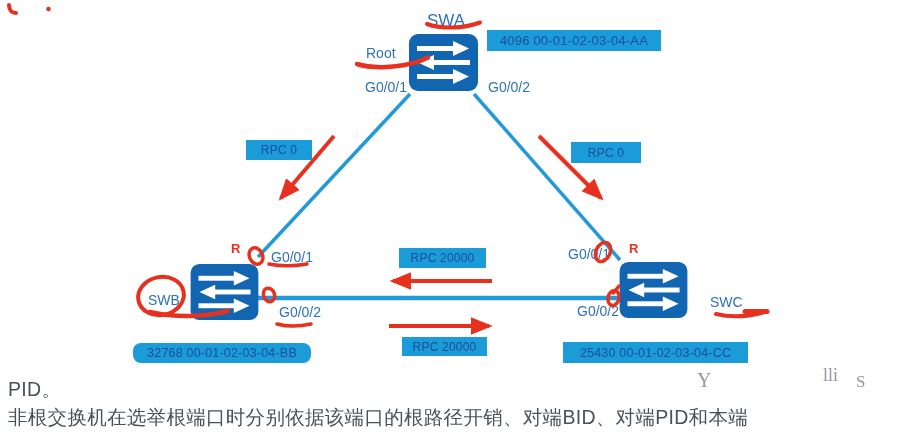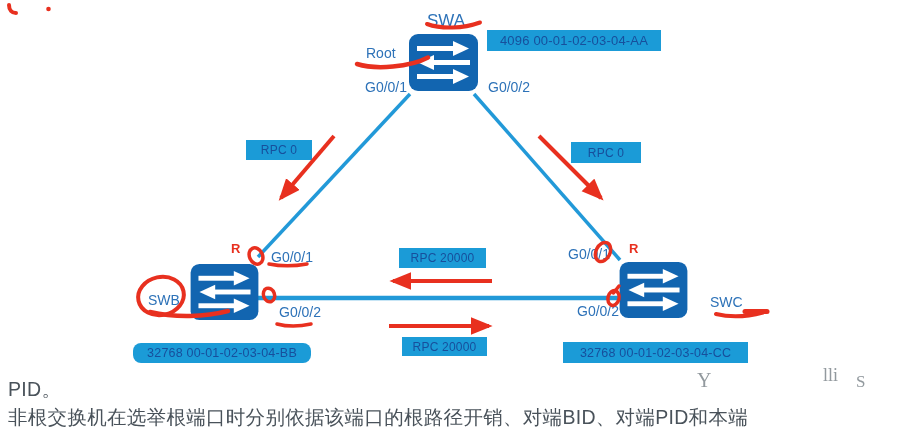--- a/index.html
+++ b/index.html
@@ -117,21 +117,21 @@
       <polygon points="44,35 60,42.5 44,50" fill="#ffffff"></polygon>
     </svg>
   </div>
 
   <div class="banner" style="left:487px; top:30px; width:174px; height:21px;text-align:right;">4096 00-01-02-03-04-AA</div>
   <div class="banner" style="left:246px; top:140px; width:66px; height:20px; font-size:12px;">RPC 0</div>
   <div class="banner" style="left:571px; top:142px; width:70px; height:21px; font-size:12px;">RPC 0</div>
   <div class="banner" style="left:399px; top:248px; width:87px; height:20px; font-size:12px;">RPC 20000</div>
   <div class="banner" style="left:402px; top:337px; width:85px; height:19px; font-size:12px;">RPC 20000</div>
   <div class="banner" style="left:133px; top:343px; width:178px; height:20px; font-size:12.5px;border-radius:8px;">32768 00-01-02-03-04-BB</div>
-  <div class="banner" style="left:563px; top:342px; width:185px; height:21px; font-size:12.5px;">32768 00-01-02-03-04-CC</div>
+  <div class="banner" style="left:563px; top:342px; width:185px; height:21px; font-size:12.5px;">25430 00-01-02-03-04-CC</div>
 
   <div class="blue-label" style="left:427px; top:11px; font-size:17px;">SWA</div>
   <div class="blue-label" style="left:366px; top:45px;">Root</div>
   <div class="blue-label" style="left:365px; top:79px;">G0/0/1</div>
   <div class="blue-label" style="left:488px; top:79px;">G0/0/2</div>
 
   <div class="red-label" style="left:231px; top:241px;">R</div>
   <div class="blue-label" style="left:271px; top:249px;">G0/0/1</div>
   <div class="blue-label" style="left:148px; top:292px;">SWB</div>
   <div class="blue-label" style="left:279px; top:304px;">G0/0/2</div>

